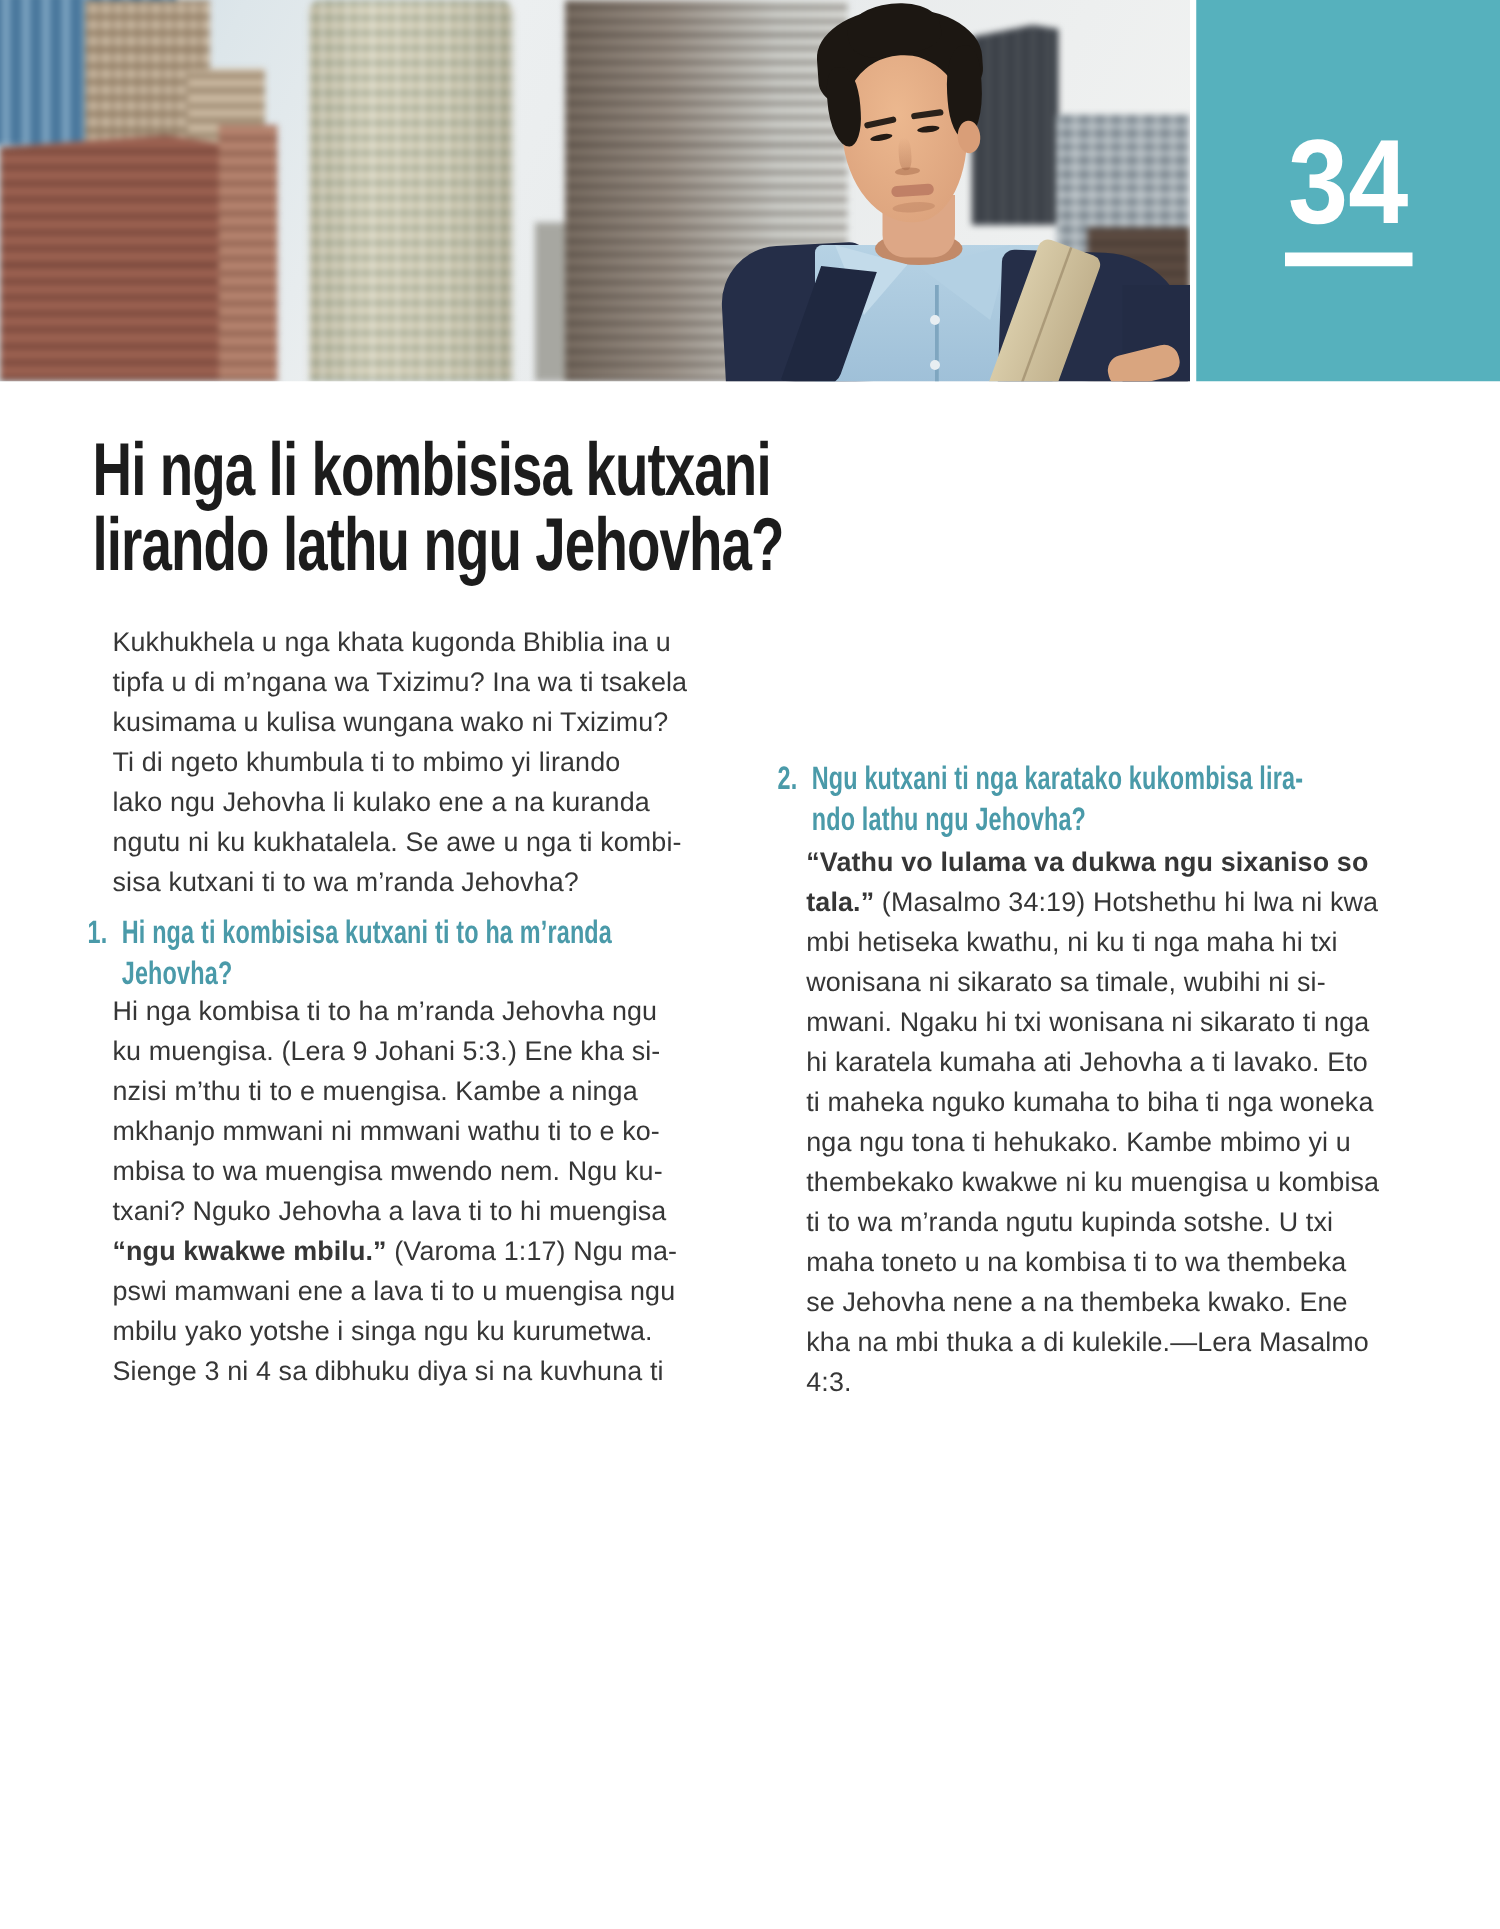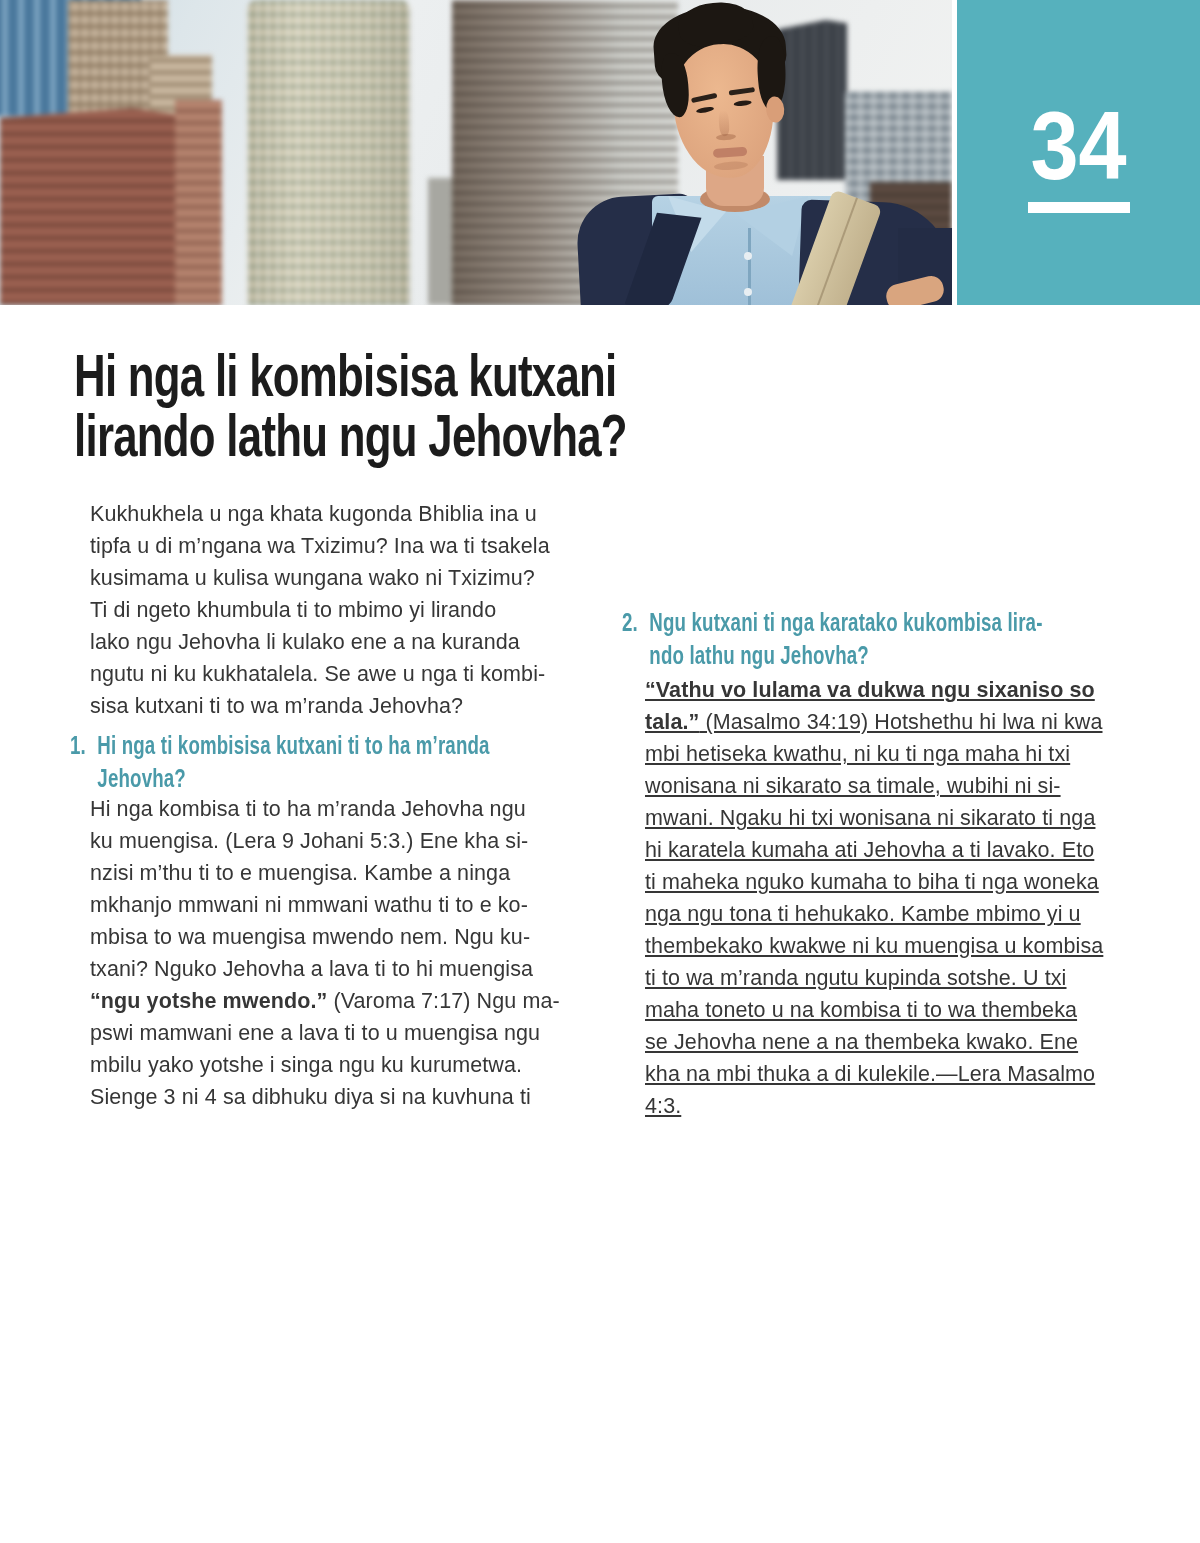--- a/index.html
+++ b/index.html
@@ -110,21 +110,21 @@
     font-size:60px; line-height:60px; font-weight:700; letter-spacing:-1px;
     transform:scaleX(.73); transform-origin:0 0; white-space:nowrap; }
 
   
   .para { position:absolute; width:510px; font-size:21.5px; line-height:32px;
     color:#363636; white-space:pre-line; letter-spacing:.1px; }
   .para .bold { font-weight:700; }
   .p-intro { left:90px; top:498px; }
   .p-answer1 { left:90px; top:793px; }
   .p-cont { left:645px; top:498px; }
-  .p-answer2 { left:645px; top:674px;text-decoration:underline; }
+  .p-answer2 { left:645px; top:674px; }
 
   .question { position:absolute; display:flex; width:720px; color:#4a9aa9;
     font-size:26px; line-height:33px; font-weight:700; letter-spacing:.2px;
     transform:scaleX(.72); transform-origin:0 0; }
   .q-num { flex:0 0 38px; }
   .q-text { flex:1; white-space:pre-line; }
   .q1 { left:70px; top:729px; }
   .q2 { left:622px; top:606px; }
 </style>
 </head>
@@ -201,21 +201,21 @@
     <span class="q-text">Hi nga ti kombisisa kutxani ti to ha m’randa
 Jehovha?</span>
   </div>
 
   <div class="para p-answer1"><span>Hi nga kombisa ti to ha m’randa Jehovha ngu
 ku muengisa. (Lera 9 Johani 5:3.) Ene kha si-
 nzisi m’thu ti to e muengisa. Kambe a ninga
 mkhanjo mmwani ni mmwani wathu ti to e ko-
 mbisa to wa muengisa mwendo nem. Ngu ku-
 txani? Nguko Jehovha a lava ti to hi muengisa
-</span><span class="bold">“ngu yotshe mwendo.”</span><span> (Varoma 7:17) Ngu ma-
+</span><span class="bold">“ngu kwakwe mbilu.”</span><span> (Varoma 1:17) Ngu ma-
 pswi mamwani ene a lava ti to u muengisa ngu
 mbilu yako yotshe i singa ngu ku kurumetwa.
 Sienge 3 ni 4 sa dibhuku diya si na kuvhuna ti</span></div>
 
 
   <div class="question q2">
     <span class="q-num">2.</span>
     <span class="q-text">Ngu kutxani ti nga karatako kukombisa lira-
 ndo lathu ngu Jehovha?</span>
   </div>

